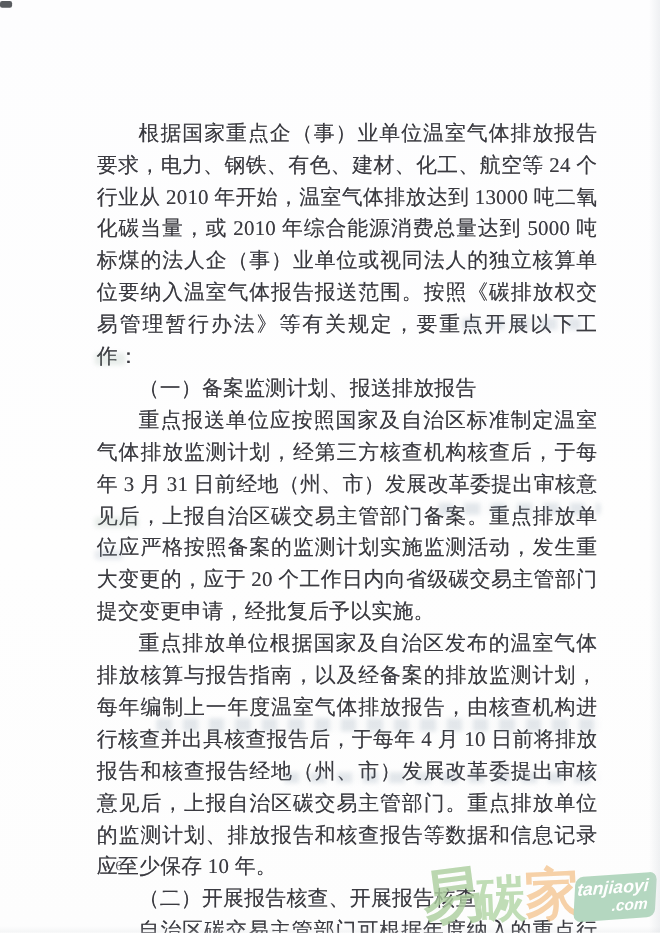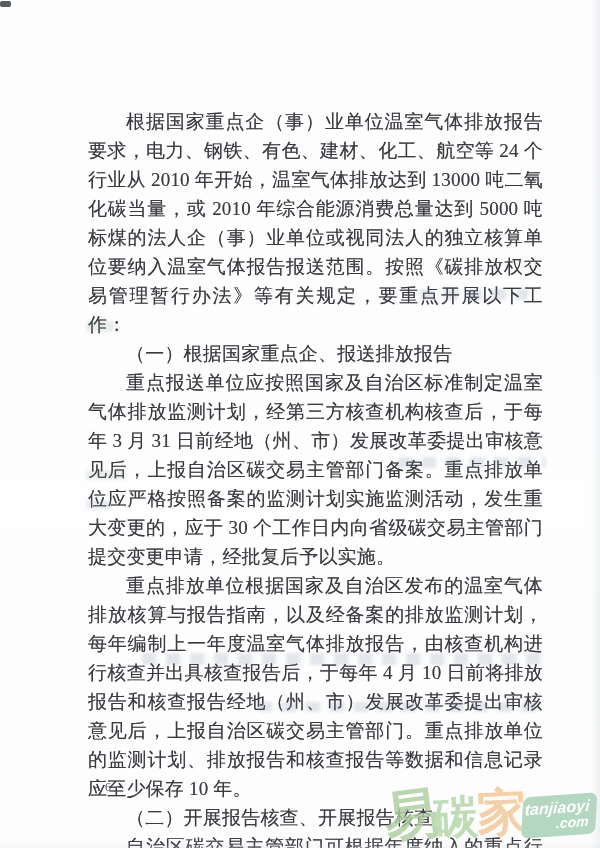--- a/index.html
+++ b/index.html
@@ -141,22 +141,22 @@
 </style>
 </head>
 <body>
 
 <div class="scan-page">
 
   <div class="corner-speck"></div>
 
   <div class="doc-text">
     <p>根据国家重点企（事）业单位温室气体排放报告要求，电力、钢铁、有色、建材、化工、航空等 24 个行业从 2010 年开始，温室气体排放达到 13000 吨二氧化碳当量，或 2010 年综合能源消费总量达到 5000 吨标煤的法人企（事）业单位或视同法人的独立核算单位要纳入温室气体报告报送范围。按照《碳排放权交易管理暂行办法》等有关规定，要重点开展以下工作：</p>
-    <p>（一）根据国家重点企、报送排放报告</p>
-    <p>重点报送单位应按照国家及自治区标准制定温室气体排放监测计划，经第三方核查机构核查后，于每年 3 月 31 日前经地（州、市）发展改革委提出审核意见后，上报自治区碳交易主管部门备案。重点排放单位应严格按照备案的监测计划实施监测活动，发生重大变更的，应于 30 个工作日内向省级碳交易主管部门提交变更申请，经批复后予以实施。</p>
+    <p>（一）备案监测计划、报送排放报告</p>
+    <p>重点报送单位应按照国家及自治区标准制定温室气体排放监测计划，经第三方核查机构核查后，于每年 3 月 31 日前经地（州、市）发展改革委提出审核意见后，上报自治区碳交易主管部门备案。重点排放单位应严格按照备案的监测计划实施监测活动，发生重大变更的，应于 20 个工作日内向省级碳交易主管部门提交变更申请，经批复后予以实施。</p>
     <p>重点排放单位根据国家及自治区发布的温室气体排放核算与报告指南，以及经备案的排放监测计划，每年编制上一年度温室气体排放报告，由核查机构进行核查并出具核查报告后，于每年 4 月 10 日前将排放报告和核查报告经地（州、市）发展改革委提出审核意见后，上报自治区碳交易主管部门。重点排放单位的监测计划、排放报告和核查报告等数据和信息记录应至少保存 10 年。</p>
     <p>（二）开展报告核查、开展报告核查</p>
     <p>自治区碳交易主管部门可根据年度纳入的重点行业单位数</p>
   </div>
 
   <div class="artifact dashy" style="left:420px; top:289px; width:108px; height:11px;"></div>
   <div class="artifact greenish" style="left:86px;  top:321px; width:28px;  height:11px;"></div>
   <div class="artifact dashy" style="left:398px; top:457px; width:148px; height:11px;"></div>
   <div class="artifact greenish" style="left:86px;  top:470px; width:40px;  height:10px;"></div>
   <div class="artifact dashy greenish" style="left:142px; top:653px; width:404px; height:12px;"></div>

